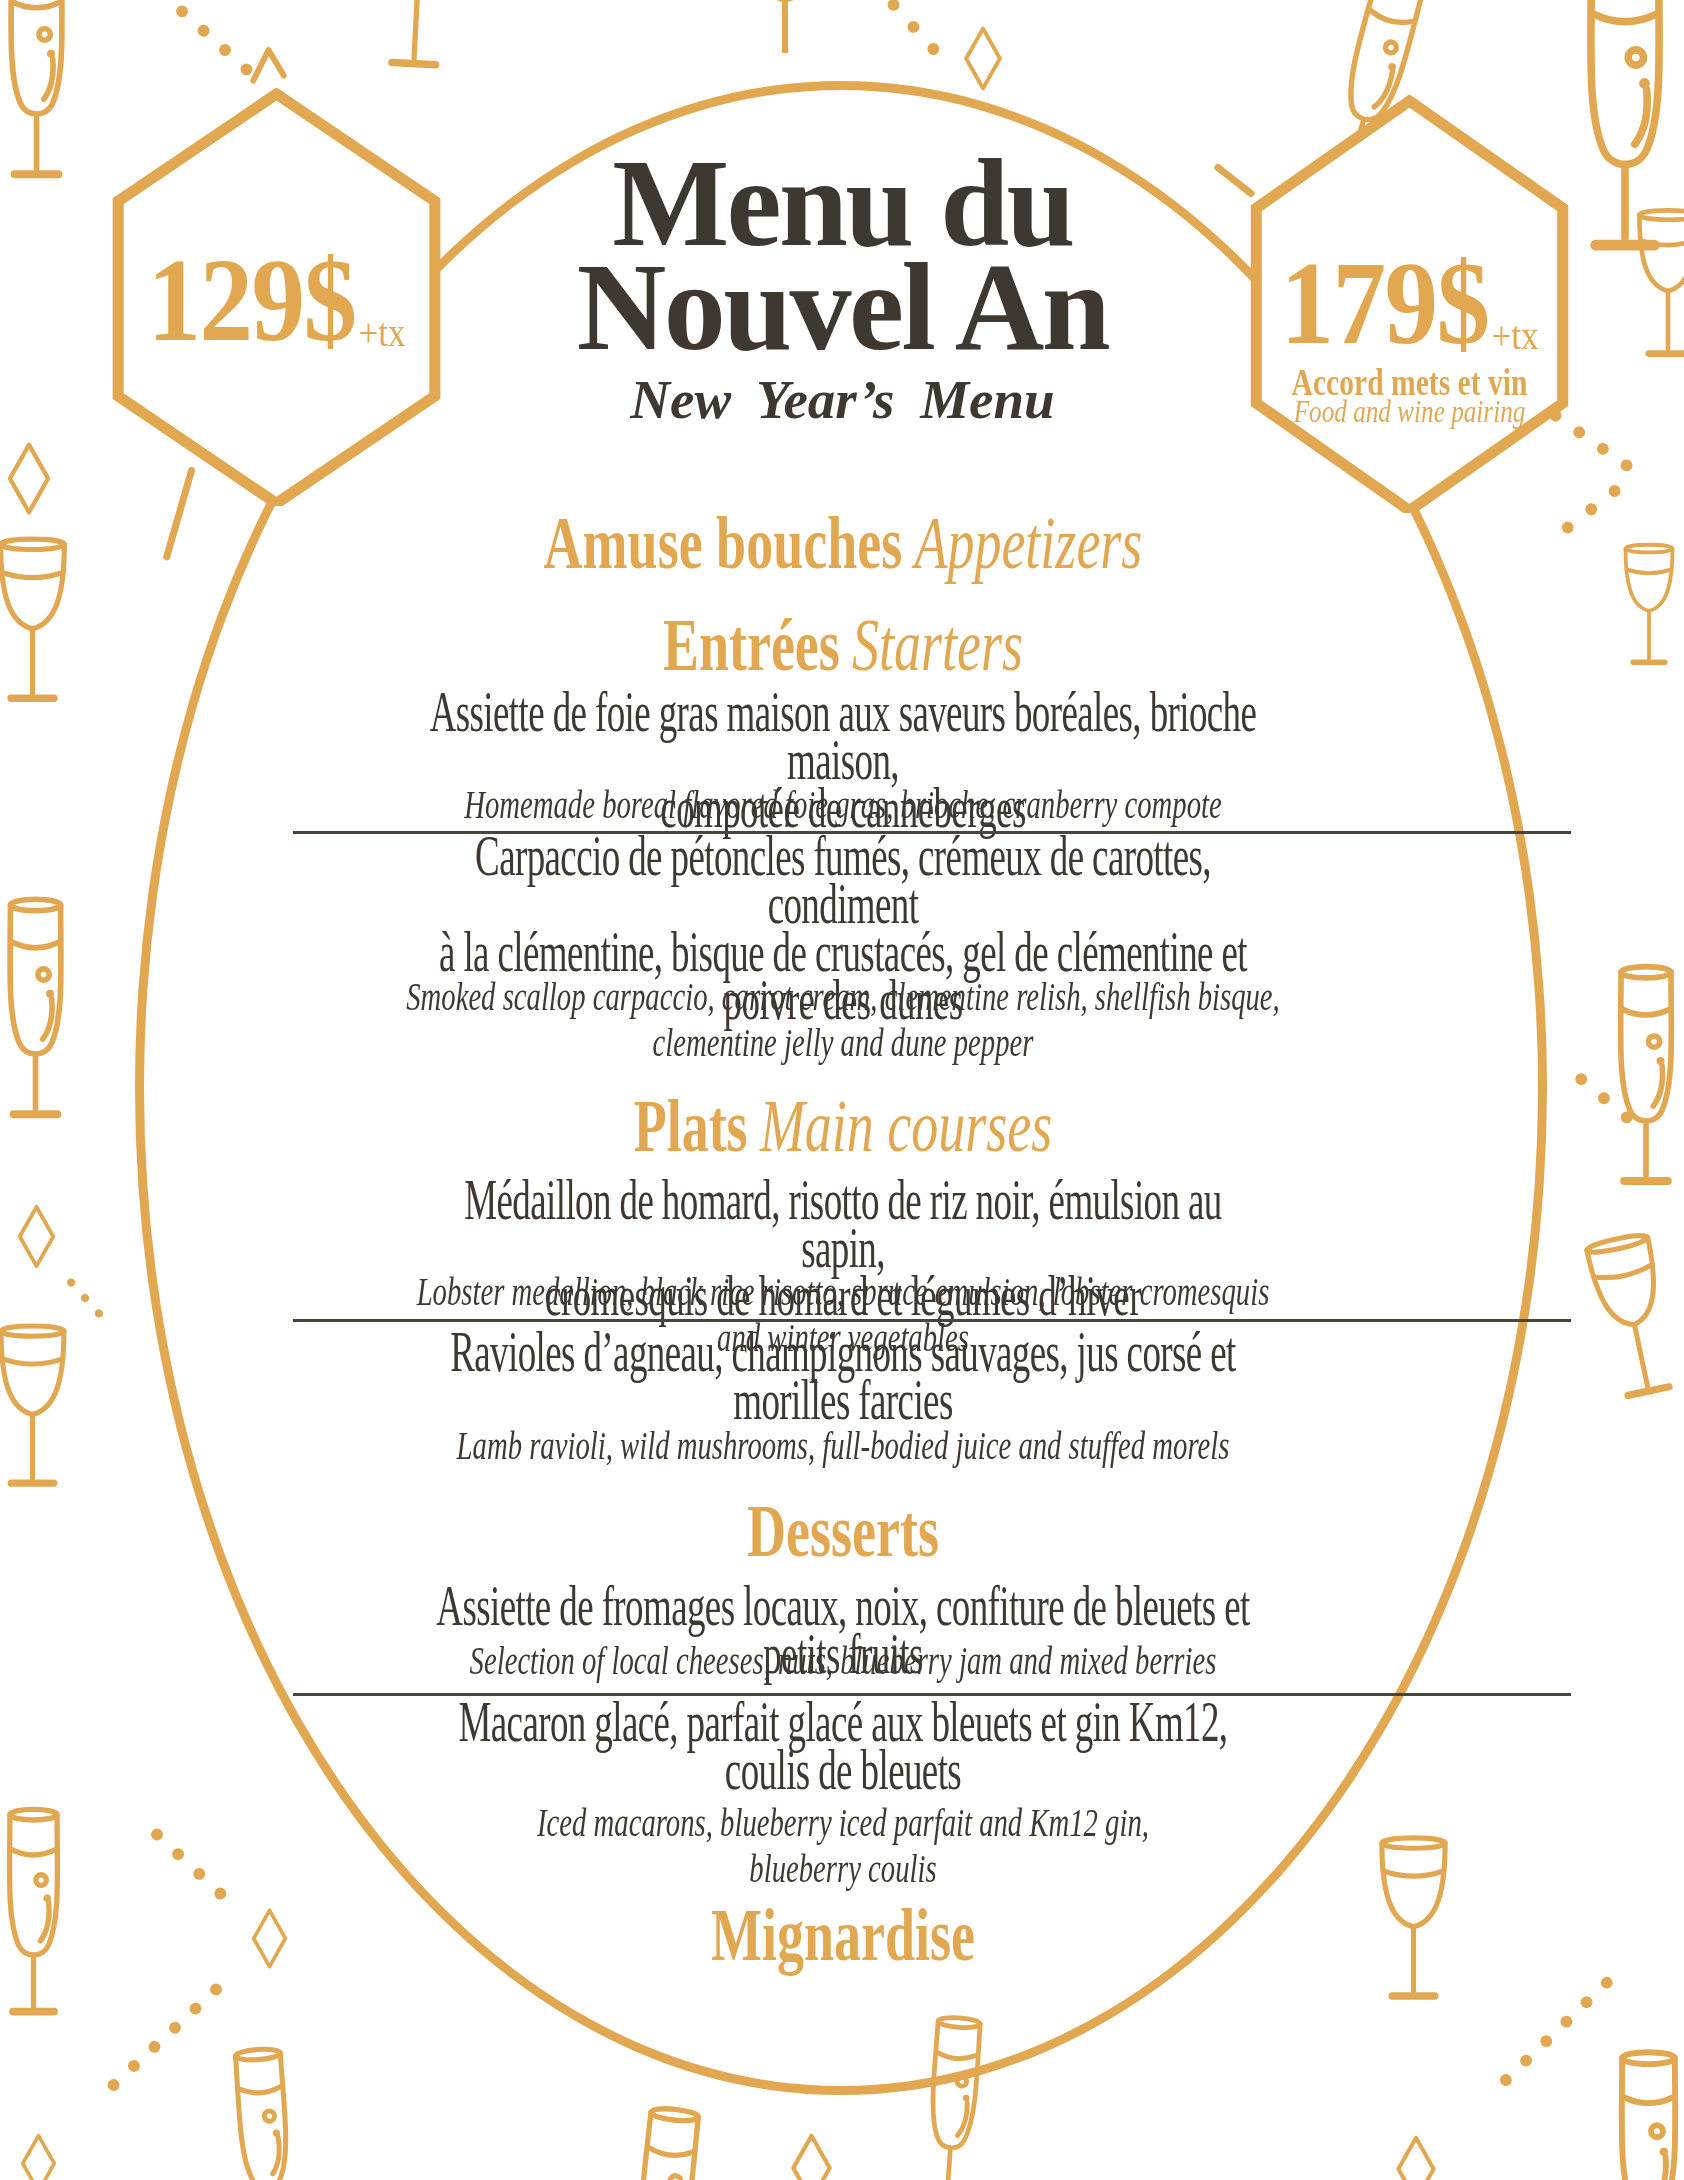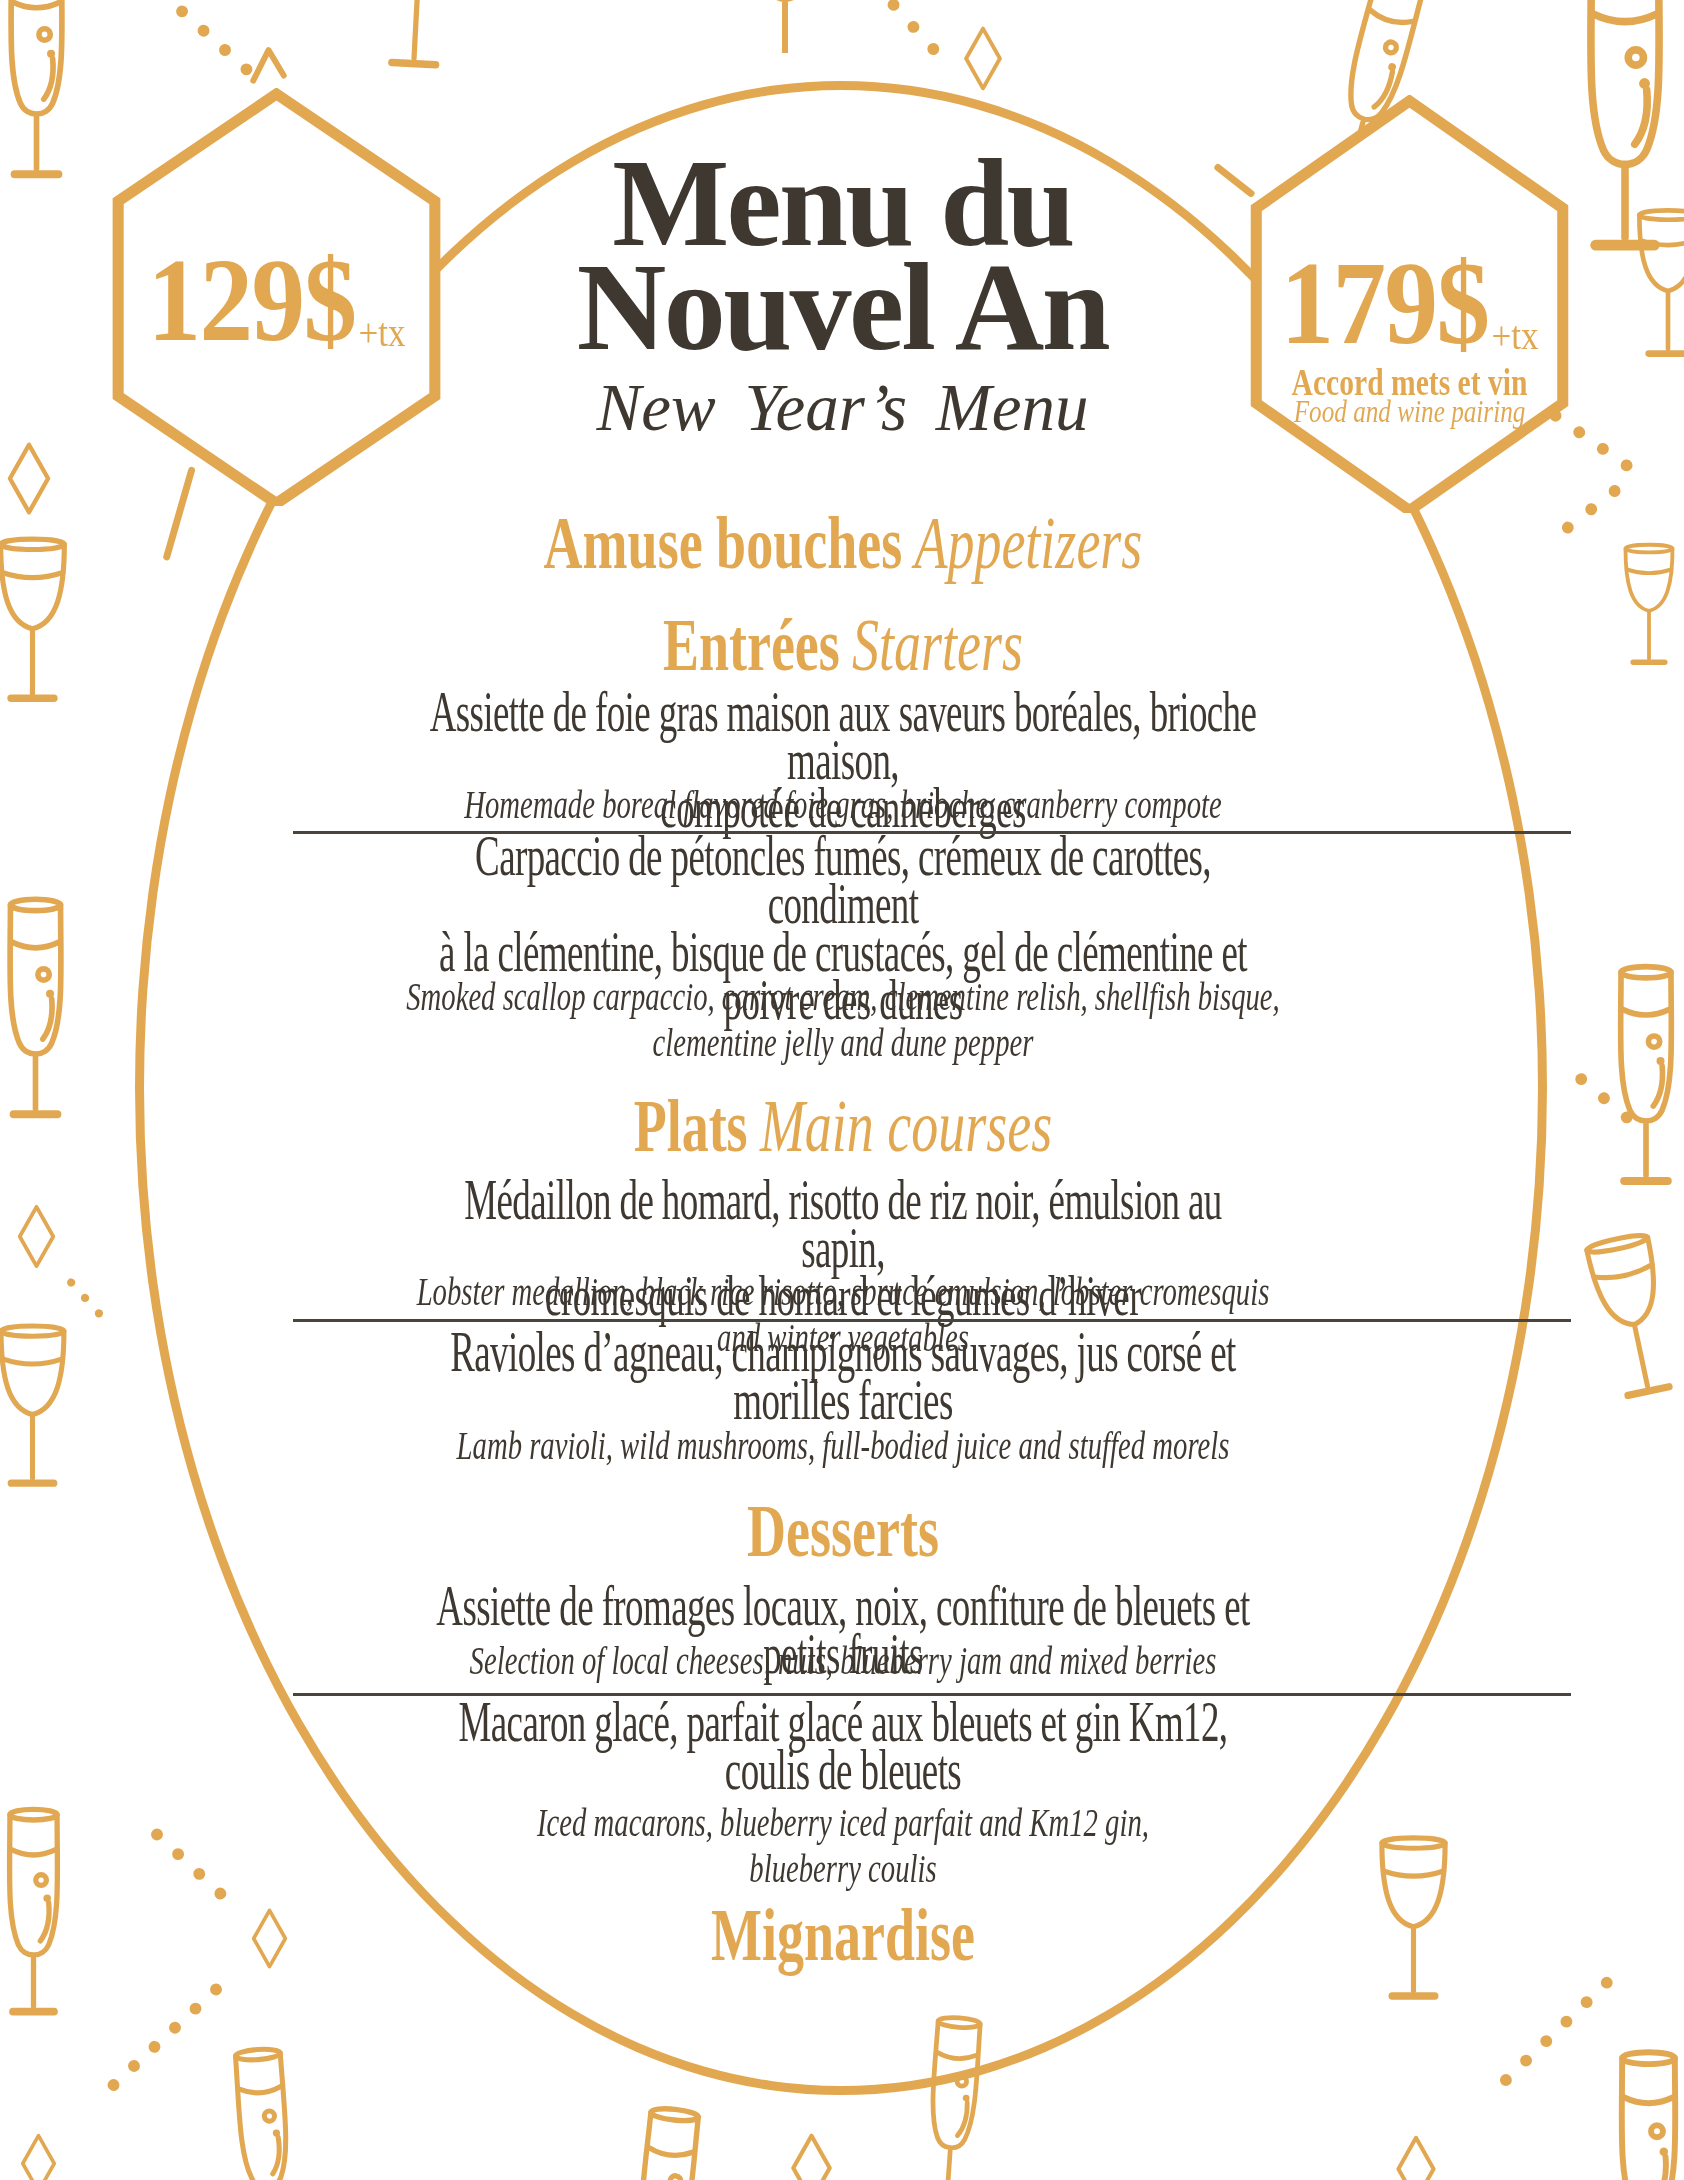--- a/index.html
+++ b/index.html
@@ -24,21 +24,21 @@
   .hex{position:absolute;z-index:2;}
   .badge-text{position:absolute;z-index:3;color:#E2A851;text-align:center;}
   .price-row{display:flex;justify-content:center;align-items:flex-end;transform:scaleX(.9);}
   .price{font-size:119px;line-height:1;font-weight:bold;letter-spacing:-1.7px;}
   .tax{font-size:39px;line-height:1;margin:0 0 8.5px 3.4px;}
   .accord{font-size:37px;line-height:41px;font-weight:bold;transform:scaleX(.8);}
   .pairing{font-size:31.5px;line-height:36px;font-style:italic;transform:scaleX(.8);}
   
   .title-block{position:absolute;left:502px;top:152px;width:681px;text-align:center;z-index:3;}
   .title-line{font-size:124px;line-height:104px;font-weight:bold;letter-spacing:-2.6px;color:#3E3831;}
-  .subtitle{font-size:67px;line-height:60px;font-weight:normal;font-style:italic;margin-top:17px;word-spacing:12px;color:#3E3831;}
+  .subtitle{font-size:55px;line-height:60px;font-weight:bold;font-style:italic;margin-top:10px;word-spacing:12px;color:#3E3831;}
   
   .content{position:absolute;left:204px;top:0;width:1278px;z-index:3;}
   .content > div{position:absolute;width:100%;text-align:center;}
   .sec-head{font-size:75px;line-height:78px;color:#E2A851;transform:scaleX(.72);white-space:nowrap;}
   .sec-head .hfr{font-weight:bold;}
   .sec-head .hen{font-style:italic;margin-left:17px;}
   .dish-fr{font-size:56px;line-height:48px;transform:scaleX(.66);white-space:pre-line;letter-spacing:-0.9px;}
   .dish-en{font-size:41px;line-height:46px;font-style:italic;transform:scaleX(.7);white-space:pre-line;}
   .rule{position:absolute;left:89px;width:1099px;height:2.6px;background:#4B443D;}
 </style>

